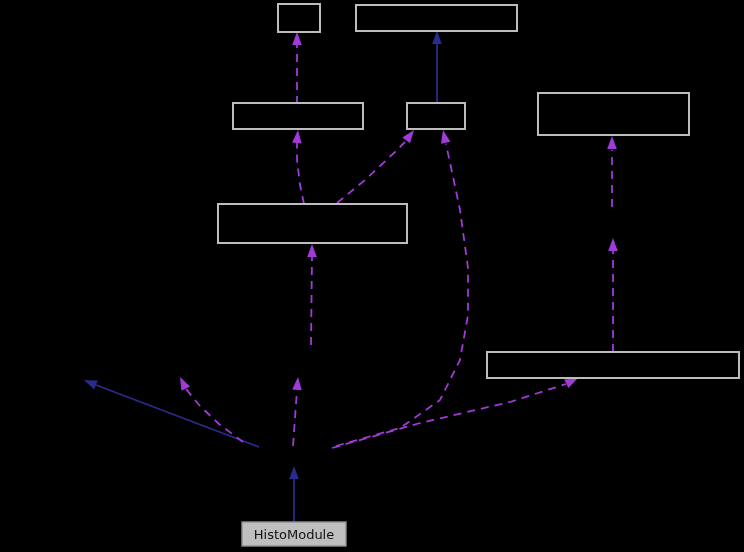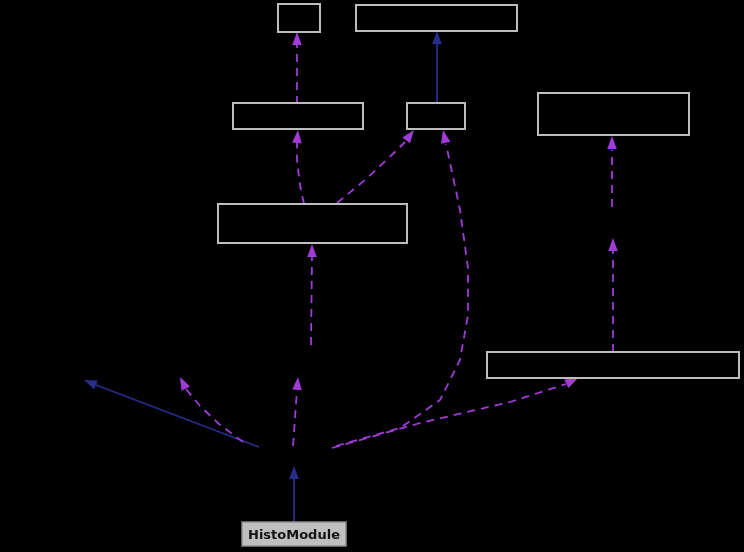--- a/index.html
+++ b/index.html
@@ -1,17 +1,17 @@
 <!DOCTYPE html>
 <html><head>
 <meta charset="utf-8">
 <style>
   html,body{margin:0;padding:0;background:#000;}
   .stage{position:relative;width:744px;height:552px;background:#000;overflow:hidden;
-         font-family:"DejaVu Sans","Liberation Sans",sans-serif;font-weight:bold;}
+         font-family:"DejaVu Sans","Liberation Sans",sans-serif;}
   svg{display:block}
   text.node-label{font-family:"DejaVu Sans","Liberation Sans",sans-serif;font-size:13px;}
 </style>
 </head>
 <body>
 
 <div class="stage">
   <svg id="diagram" width="744" height="552" viewBox="0 0 744 552">
       <rect x="0" y="0" width="744" height="552" fill="#000000"></rect>
       <g>

